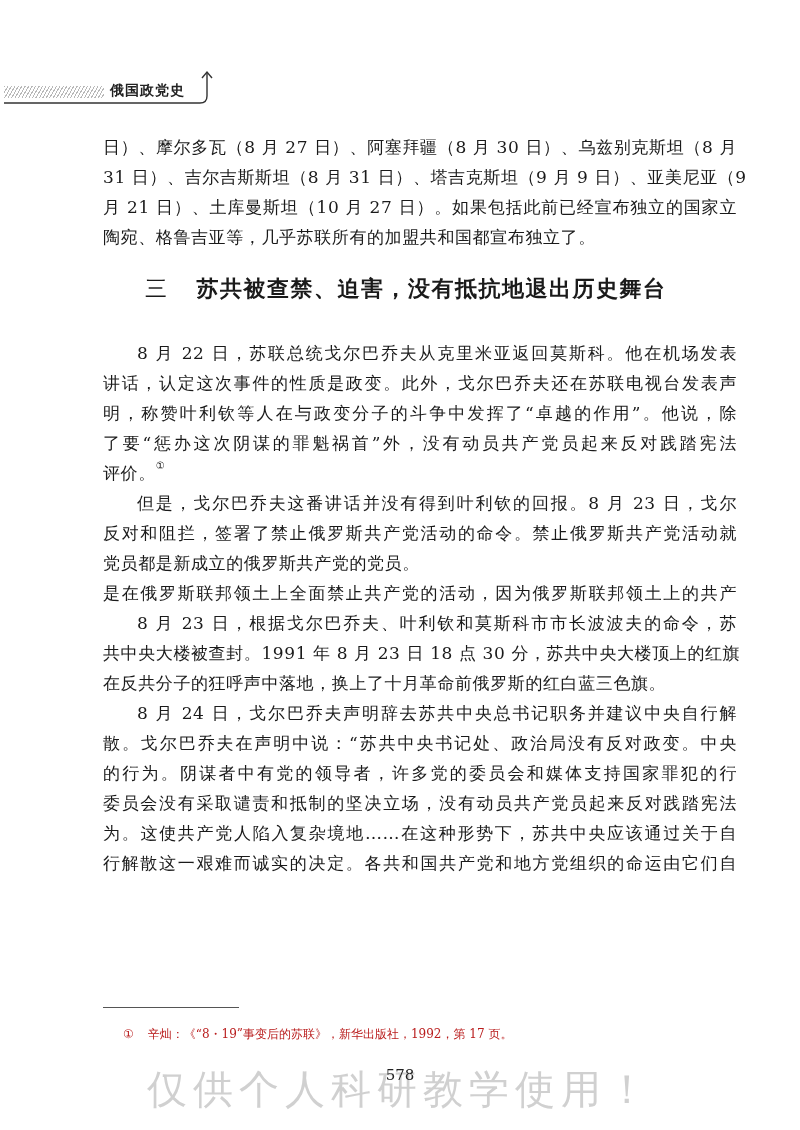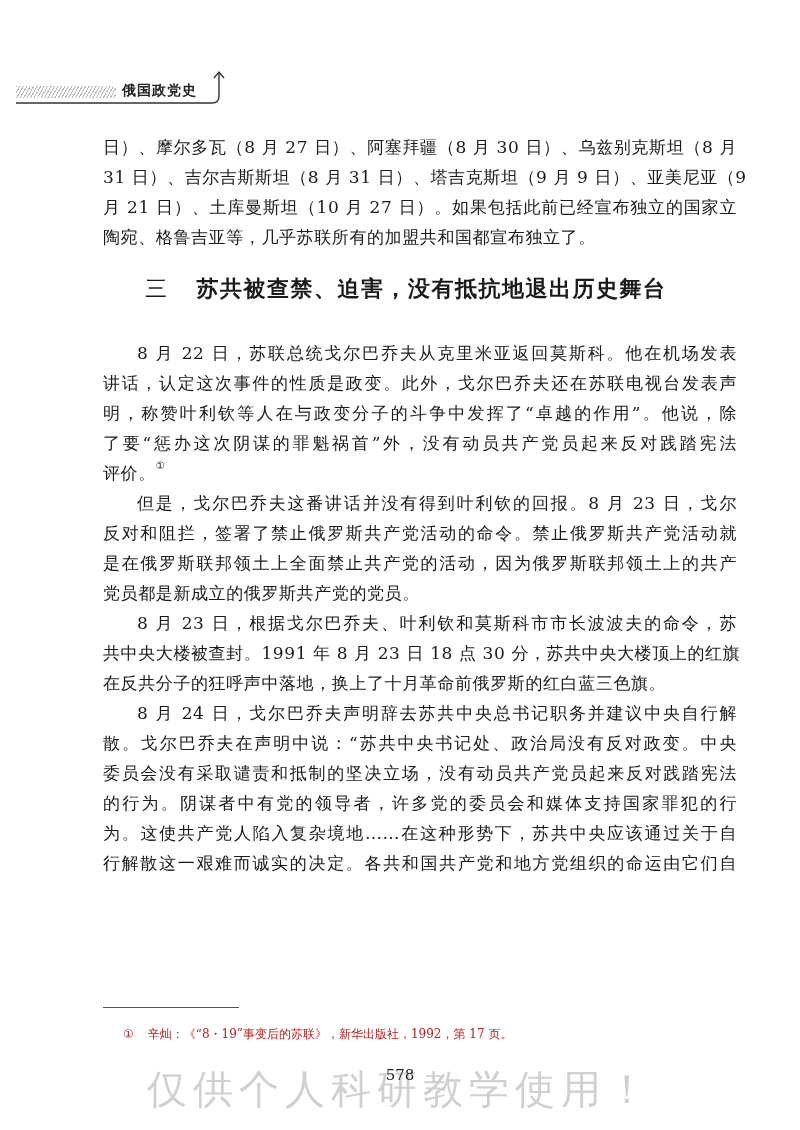--- a/index.html
+++ b/index.html
@@ -10,21 +10,21 @@
   body {
     width: 800px;
     height: 1130px;
     position: relative;
     overflow: hidden;
     font-family: "DejaVu Serif", "Liberation Serif", serif;
     color: #1a1a1a;
   }
   .running-head {
     position: absolute;
-    left: 16px;
+    left: 4px;
     top: 68px;
     width: 220px;
     height: 40px;
     padding-left: 36px;
   }
   .hatch {
     position: absolute;
     left: 0;
     top: 18px;
     width: 100px;
@@ -150,31 +150,31 @@
   </div>
 
   <div class="line indent">8 月 22 日，苏联总统戈尔巴乔夫从克里米亚返回莫斯科。他在机场发表</div>
   <div class="line">讲话，认定这次事件的性质是政变。此外，戈尔巴乔夫还在苏联电视台发表声</div>
   <div class="line">明，称赞叶利钦等人在与政变分子的斗争中发挥了“卓越的作用”。他说，除</div>
   <div class="line">了要“惩办这次阴谋的罪魁祸首”外，没有动员共产党员起来反对践踏宪法</div>
   <div class="line last"><span>评价。</span><sup class="fn-ref">①</sup></div>
 
   <div class="line indent">但是，戈尔巴乔夫这番讲话并没有得到叶利钦的回报。8 月 23 日，戈尔</div>
   <div class="line">反对和阻拦，签署了禁止俄罗斯共产党活动的命令。禁止俄罗斯共产党活动就</div>
+  <div class="line last">党员都是新成立的俄罗斯共产党的党员。</div>
   <div class="line">是在俄罗斯联邦领土上全面禁止共产党的活动，因为俄罗斯联邦领土上的共产</div>
-  <div class="line last">党员都是新成立的俄罗斯共产党的党员。</div>
 
   <div class="line indent">8 月 23 日，根据戈尔巴乔夫、叶利钦和莫斯科市市长波波夫的命令，苏</div>
   <div class="line">共中央大楼被查封。1991 年 8 月 23 日 18 点 30 分，苏共中央大楼顶上的红旗</div>
   <div class="line last">在反共分子的狂呼声中落地，换上了十月革命前俄罗斯的红白蓝三色旗。</div>
 
   <div class="line indent">8 月 24 日，戈尔巴乔夫声明辞去苏共中央总书记职务并建议中央自行解</div>
   <div class="line">散。戈尔巴乔夫在声明中说：“苏共中央书记处、政治局没有反对政变。中央</div>
+  <div class="line">的行为。阴谋者中有党的领导者，许多党的委员会和媒体支持国家罪犯的行</div>
   <div class="line">委员会没有采取谴责和抵制的坚决立场，没有动员共产党员起来反对践踏宪法</div>
-  <div class="line">的行为。阴谋者中有党的领导者，许多党的委员会和媒体支持国家罪犯的行</div>
   <div class="line">为。这使共产党人陷入复杂境地……在这种形势下，苏共中央应该通过关于自</div>
   <div class="line">行解散这一艰难而诚实的决定。各共和国共产党和地方党组织的命运由它们自</div>
 </div>
 
 <div class="footnote-rule"></div>
 <div class="footnote">
   <span class="marker">①</span><span>辛灿：《“8・19”事变后的苏联》，新华出版社，1992，第 17 页。</span>
 </div>
 
 <div class="watermark">仅供个人科研教学使用！</div>

